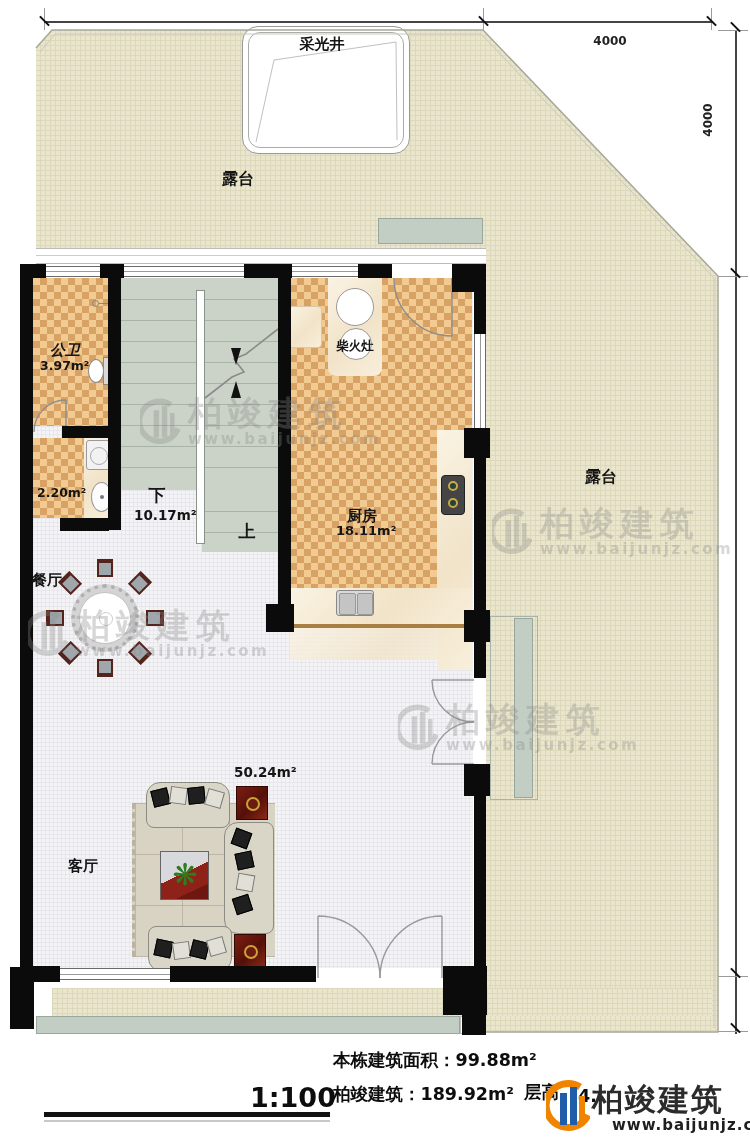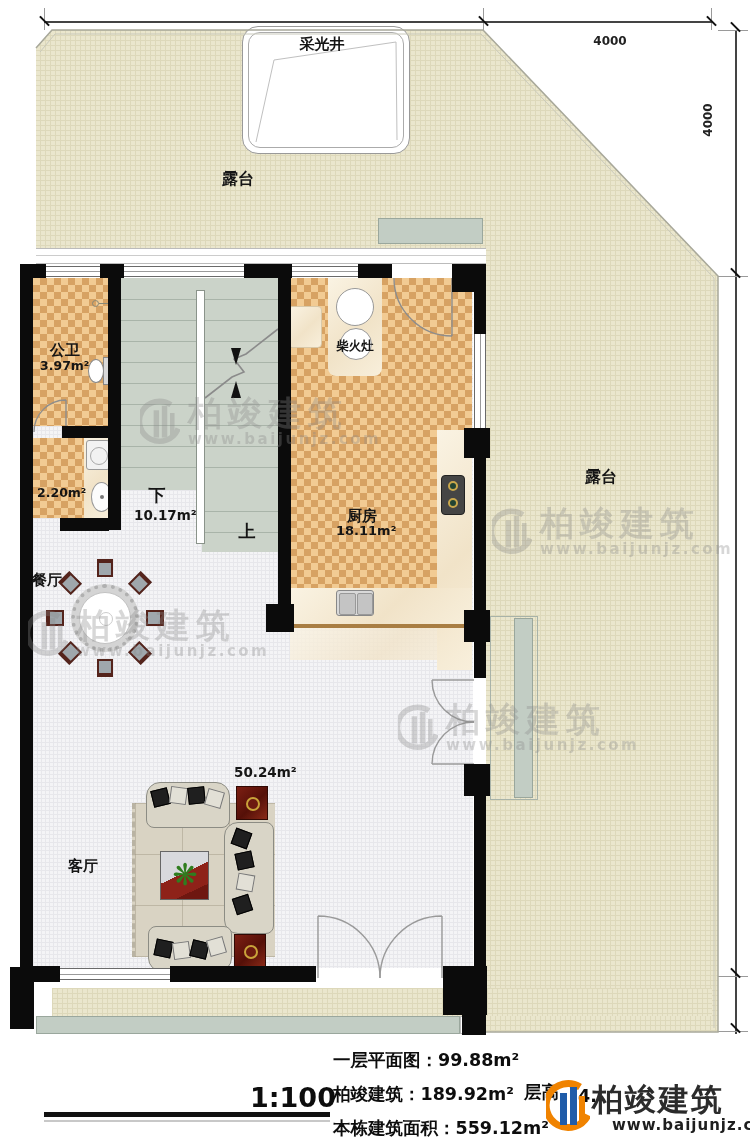--- a/index.html
+++ b/index.html
@@ -231,21 +231,21 @@
 
   <div class="abs wall" style="left:108px;top:264px;width:13px;height:266px;"></div>
   <div class="abs wall" style="left:62px;top:426px;width:46px;height:12px;"></div>
   <div class="abs wall" style="left:60px;top:518px;width:49px;height:13px;"></div>
   <div class="abs wall" style="left:278px;top:264px;width:13px;height:340px;"></div>
   <div class="abs wall" style="left:266px;top:604px;width:28px;height:28px;"></div>
 
   <div class="abs lbl" style="left:214px;top:170px;width:48px;font-size:16px;">露台</div>
   <div class="abs lbl" style="left:577px;top:468px;width:48px;font-size:16px;">露台</div>
   <div class="abs lbl" style="left:296px;top:36px;width:52px;font-size:15px;">采光井</div>
-  <div class="abs lbl" style="left:42px;top:342px;width:46px;font-size:15px;">公卫</div>
+  <div class="abs lbl" style="left:42px;top:342px;width:46px;font-size:15px;font-style:italic;">公卫</div>
   <div class="abs lbl" style="left:40px;top:359px;width:46px;font-size:12.5px;">3.97m²</div>
   <div class="abs lbl" style="left:37px;top:486px;width:46px;font-size:12.5px;">2.20m²</div>
   <div class="abs lbl" style="left:148px;top:486px;width:18px;font-size:17px;">下</div>
   <div class="abs lbl" style="left:134px;top:508px;width:52px;font-size:13.5px;">10.17m²</div>
   <div class="abs lbl" style="left:238px;top:522px;width:18px;font-size:17px;">上</div>
   <div class="abs lbl" style="left:330px;top:339px;width:50px;font-size:12.5px;">柴火灶</div>
   <div class="abs lbl" style="left:340px;top:508px;width:44px;font-size:15px;">厨房</div>
   <div class="abs lbl" style="left:336px;top:524px;width:52px;font-size:13px;">18.11m²</div>
   <div class="abs lbl" style="left:24px;top:572px;width:46px;font-size:15px;text-align:center;">餐厅</div>
   <div class="abs lbl" style="left:60px;top:858px;width:46px;font-size:15px;">客厅</div>
@@ -297,27 +297,24 @@
     <div>
         <div class="wm-t">柏竣建筑</div>
     <div class="wm-u">www.baijunjz.com</div>
       </div>
   </div>
 
   <div class="abs fscale" style="left:250px;top:1084px;">1:100</div>
   <div class="abs" style="left:44px;top:1112px;width:286px;height:5px;background:#111;"></div>
   <div class="abs" style="left:44px;top:1120px;width:286px;height:2px;background:#c8c8c8;"></div>
   <div class="abs fstat" style="left:333px;top:1052px;">
-    <span>一层平面图：</span><span>99.88m²</span>
+    <span>本栋建筑面积：</span><span>99.88m²</span>
   </div>
   <div class="abs fstat" style="left:333px;top:1086px;">
     <span>柏竣建筑：</span><span>189.92m²</span>
-  </div>
-  <div class="abs fstat" style="left:333px;top:1120px;">
-    <span>本栋建筑面积：</span><span>559.12m²</span>
   </div>
   <div class="abs fstat" style="left:524px;top:1084px;">层高</div>
   <div class="abs fstat" style="left:578px;top:1088px;">4.</div>
   <svg class="abs" width="44" height="62" viewBox="0 0 44 60" style="left:546px;top:1076px;">
     <path d="M34,10 A22,22 0 1 0 42,38" fill="none" stroke="#f08300" stroke-width="7"></path>
     <rect x="14" y="16" width="7" height="32" fill="#1f5ca9"></rect>
     <rect x="24" y="10" width="7" height="38" fill="#1f5ca9"></rect>
     <rect x="33" y="19" width="6" height="29" fill="#f08300"></rect>
   </svg>
   <div class="abs brandname" style="left:592px;top:1084px;">柏竣建筑</div>

